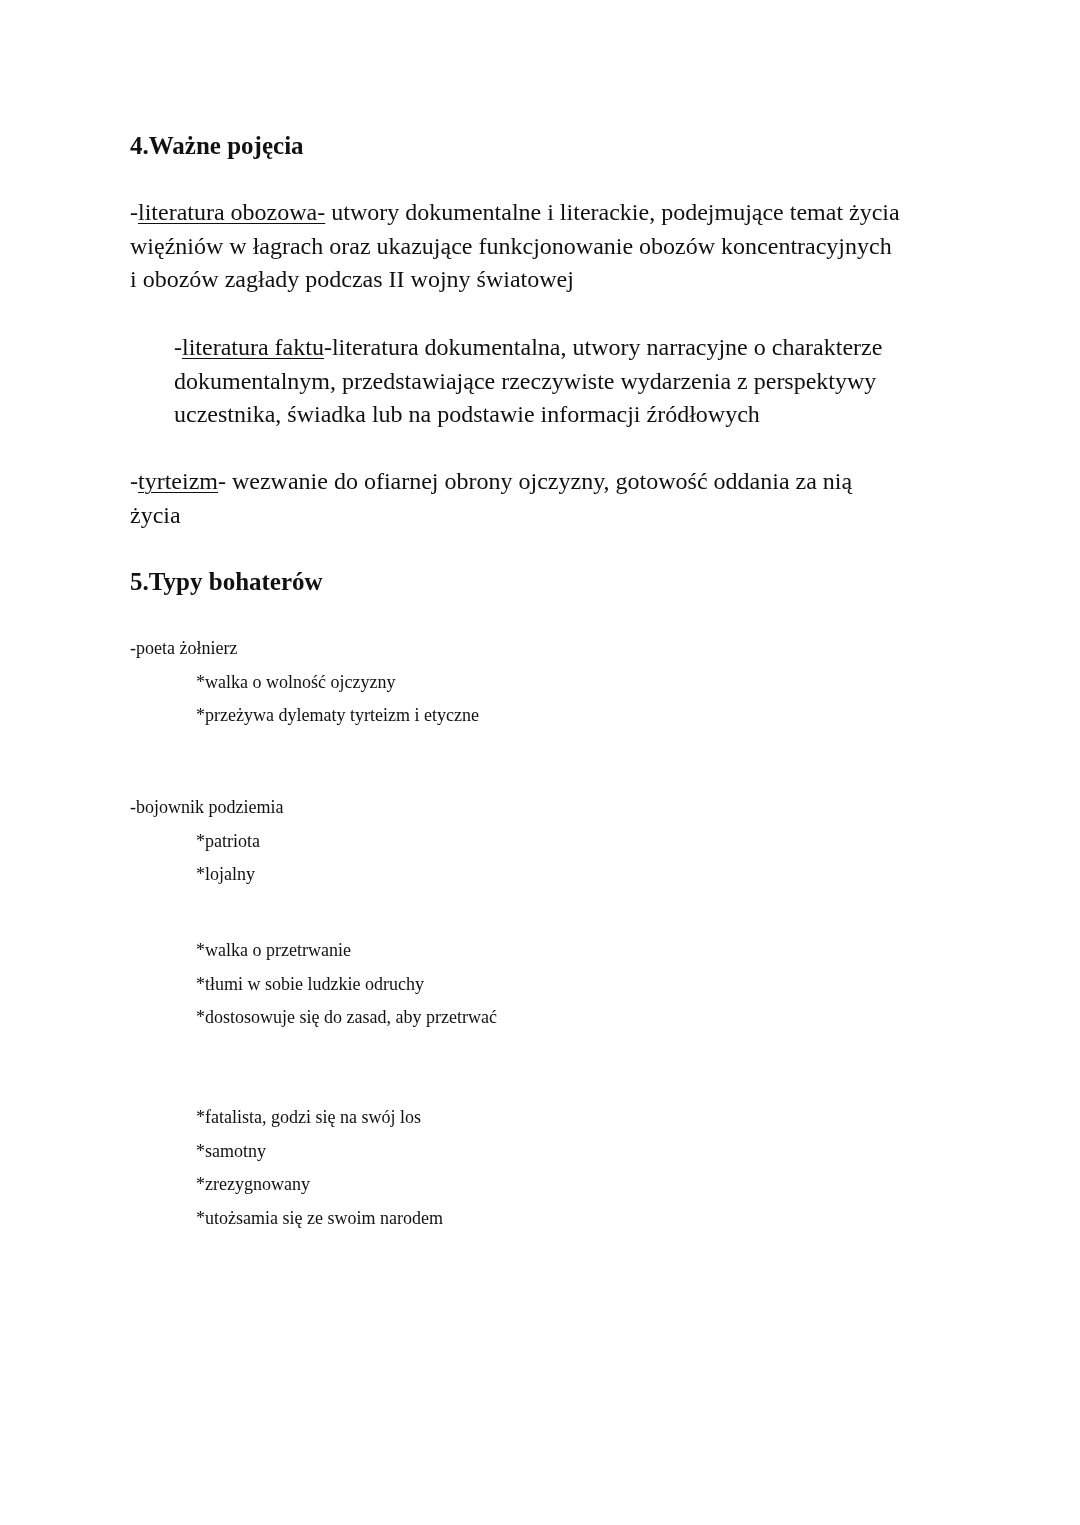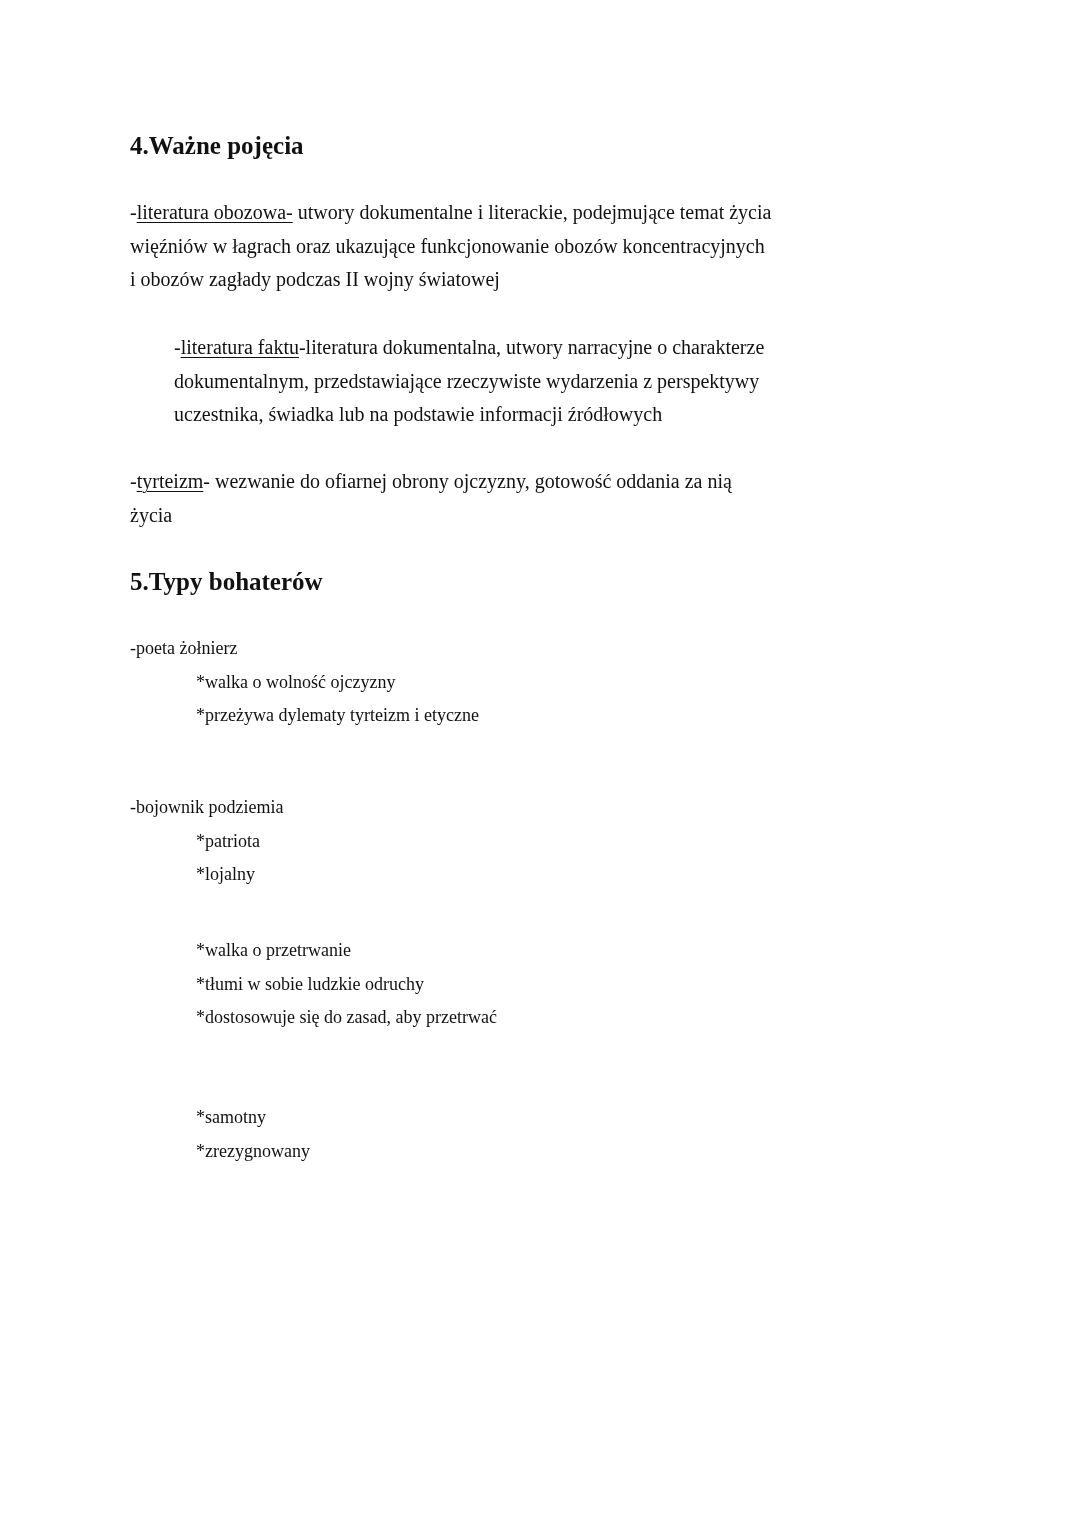--- a/index.html
+++ b/index.html
@@ -28,21 +28,21 @@
       left: 130px;
       font-weight: bold;
       font-size: 25px;
       line-height: 34px;
       margin: 0;
     }
     .para {
       position: absolute;
       left: 130px;
       width: 830px;
-      font-size: 20px;
+      font-size: 24px;
       line-height: 33.5px;
       margin: 0;
     }
     .term {
       text-decoration: underline;
       text-underline-offset: 3px;
       text-decoration-thickness: 1px;
     }
     .line {
       display: block;
@@ -103,17 +103,19 @@
     <span class="trait">*lojalny</span>
   </div>
 
   <div class="group" style="top:934px;">
     <span class="trait">*walka o przetrwanie</span>
     <span class="trait">*tłumi w sobie ludzkie odruchy</span>
     <span class="trait">*dostosowuje się do zasad, aby przetrwać</span>
   </div>
 
   <div class="group" style="top:1101px;">
+    <span class="trait">*fatalista, godzi się na swój los</span>
     <span class="trait">*samotny</span>
     <span class="trait">*zrezygnowany</span>
+    <span class="trait">*utożsamia się ze swoim narodem</span>
   </div>
 
 </div>
 
 </body></html>

